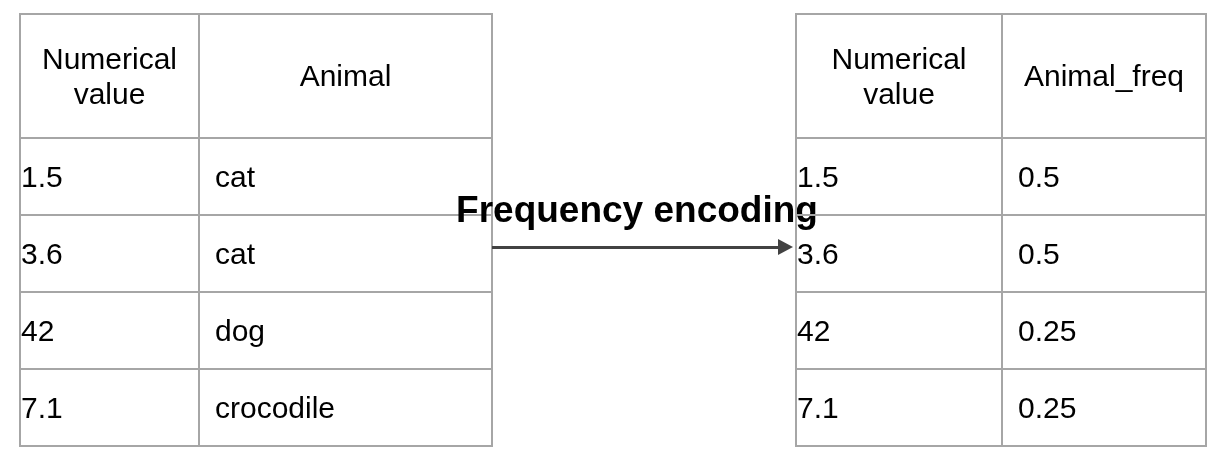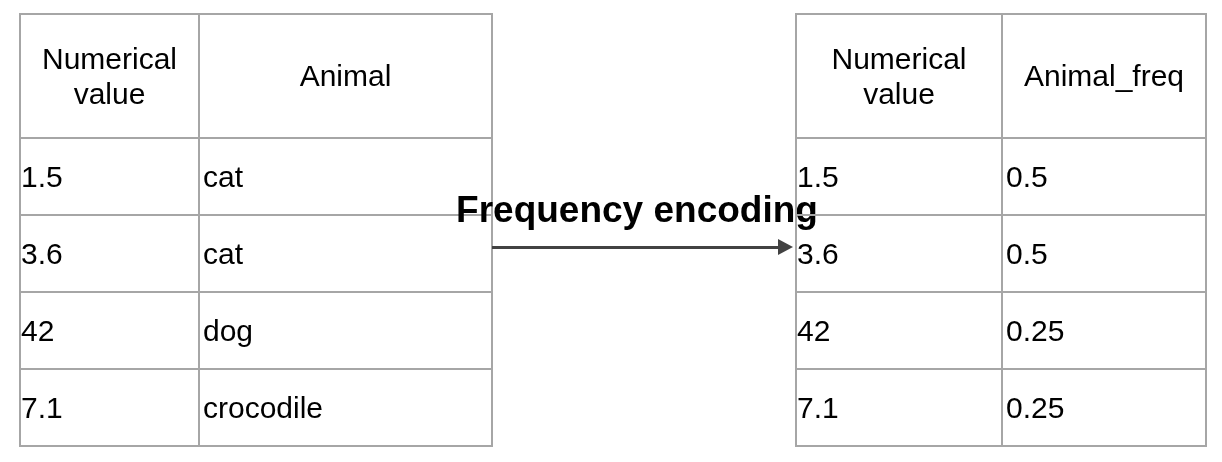--- a/index.html
+++ b/index.html
@@ -21,21 +21,21 @@
     border: 2px solid #a6a6a6;
     font-size: 30px;
     font-weight: normal;
     color: #000000;
     vertical-align: middle;
     padding: 0;
     overflow: hidden;
   }
   .tbl th { text-align: center; line-height: 1.17; }
   .tbl td.num { }
-  .tbl td.txt { text-align: left; padding-left: 3px; }
+  .tbl td.txt { text-align: left; padding-left: 15px; }
   tr.hdr { height: 124px; }
   tr.row { height: 77px; }
   .tbl.left  { left: 19px;  top: 13px; width: 472px; }
   .tbl.right { left: 795px; top: 13px; width: 410px; }
   .arrow-label {
     position: absolute;
     left: 437px;
     top: 191px;
     width: 400px;
     text-align: center;

